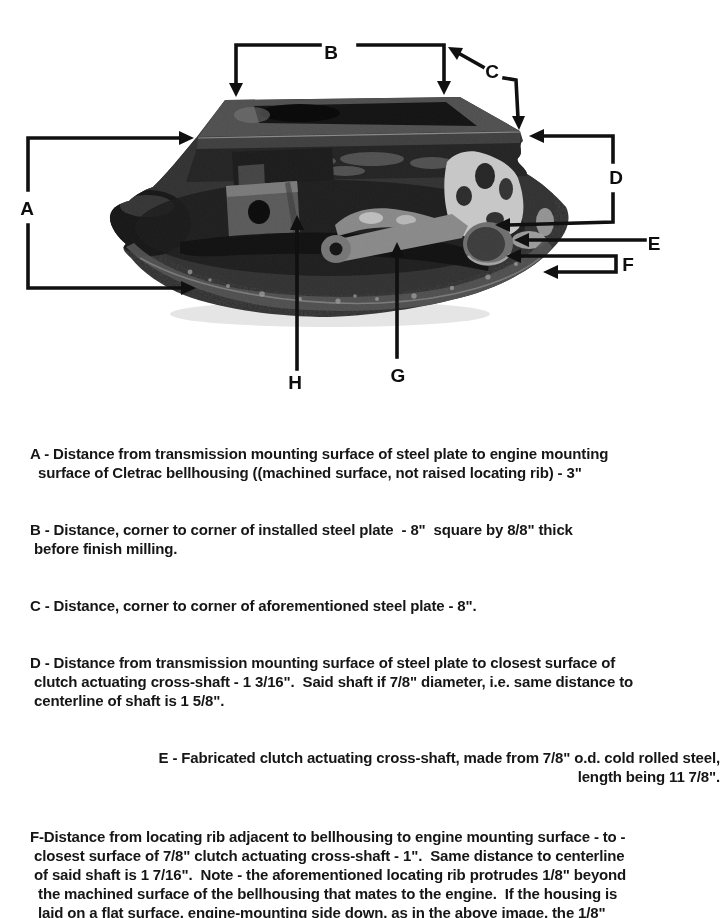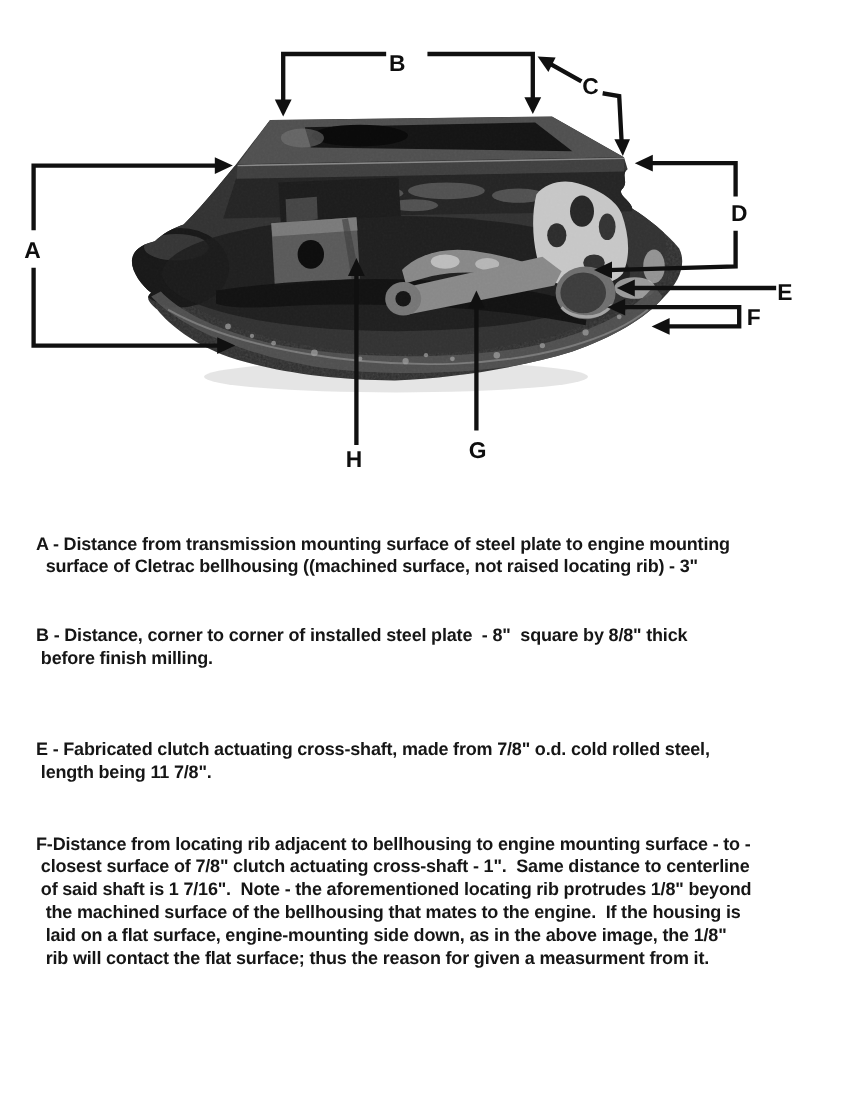--- a/index.html
+++ b/index.html
@@ -4,21 +4,21 @@
 <style>
   html,body{margin:0;padding:0;}
   body{background:#ffffff;}
   .page{position:relative;width:720px;height:918px;background:#ffffff;overflow:hidden;
         font-family:"Liberation Sans", sans-serif;}
   .figure{position:absolute;left:0;top:0;width:720px;height:400px;}
   .notes{position:absolute;left:30px;top:406px;width:690px;color:#161616;
          font-weight:700;font-size:15px;line-height:19px;letter-spacing:-0.15px;
          white-space:pre;}
   .note{margin:0;}
-  .note.gap-e{margin-top:19px;}
+  .note.gap-e{margin-top:0;text-align:right;}
   .note.gap-f{margin-top:3px;}
   svg text.callout-letter{font-family:"Liberation Sans", sans-serif;font-weight:700;
       font-size:19px;fill:#0e0e0e;}
 </style>
 </head>
 <body>
 
 <div class="page">
 
   <div class="figure">
@@ -167,20 +167,24 @@
         <text class="callout-letter" x="295" y="389">H</text>
       </g>
     </svg>
   </div>
 
   <div class="notes">
     <p class="note">A - Distance from transmission mounting surface of steel plate to engine mounting
   surface of Cletrac bellhousing ((machined surface, not raised locating rib) - 3"</p>
     <p class="note">B - Distance, corner to corner of installed steel plate  - 8"  square by 8/8" thick
  before finish milling.</p>
+    <p class="note">C - Distance, corner to corner of aforementioned steel plate - 8".</p>
+    <p class="note">D - Distance from transmission mounting surface of steel plate to closest surface of
+ clutch actuating cross-shaft - 1 3/16".  Said shaft if 7/8" diameter, i.e. same distance to
+ centerline of shaft is 1 5/8".</p>
     <p class="note gap-e">E - Fabricated clutch actuating cross-shaft, made from 7/8" o.d. cold rolled steel,
  length being 11 7/8".</p>
     <p class="note gap-f">F-Distance from locating rib adjacent to bellhousing to engine mounting surface - to -
  closest surface of 7/8" clutch actuating cross-shaft - 1".  Same distance to centerline
  of said shaft is 1 7/16".  Note - the aforementioned locating rib protrudes 1/8" beyond
   the machined surface of the bellhousing that mates to the engine.  If the housing is
   laid on a flat surface, engine-mounting side down, as in the above image, the 1/8"
   rib will contact the flat surface; thus the reason for given a measurment from it.</p>
     
     

